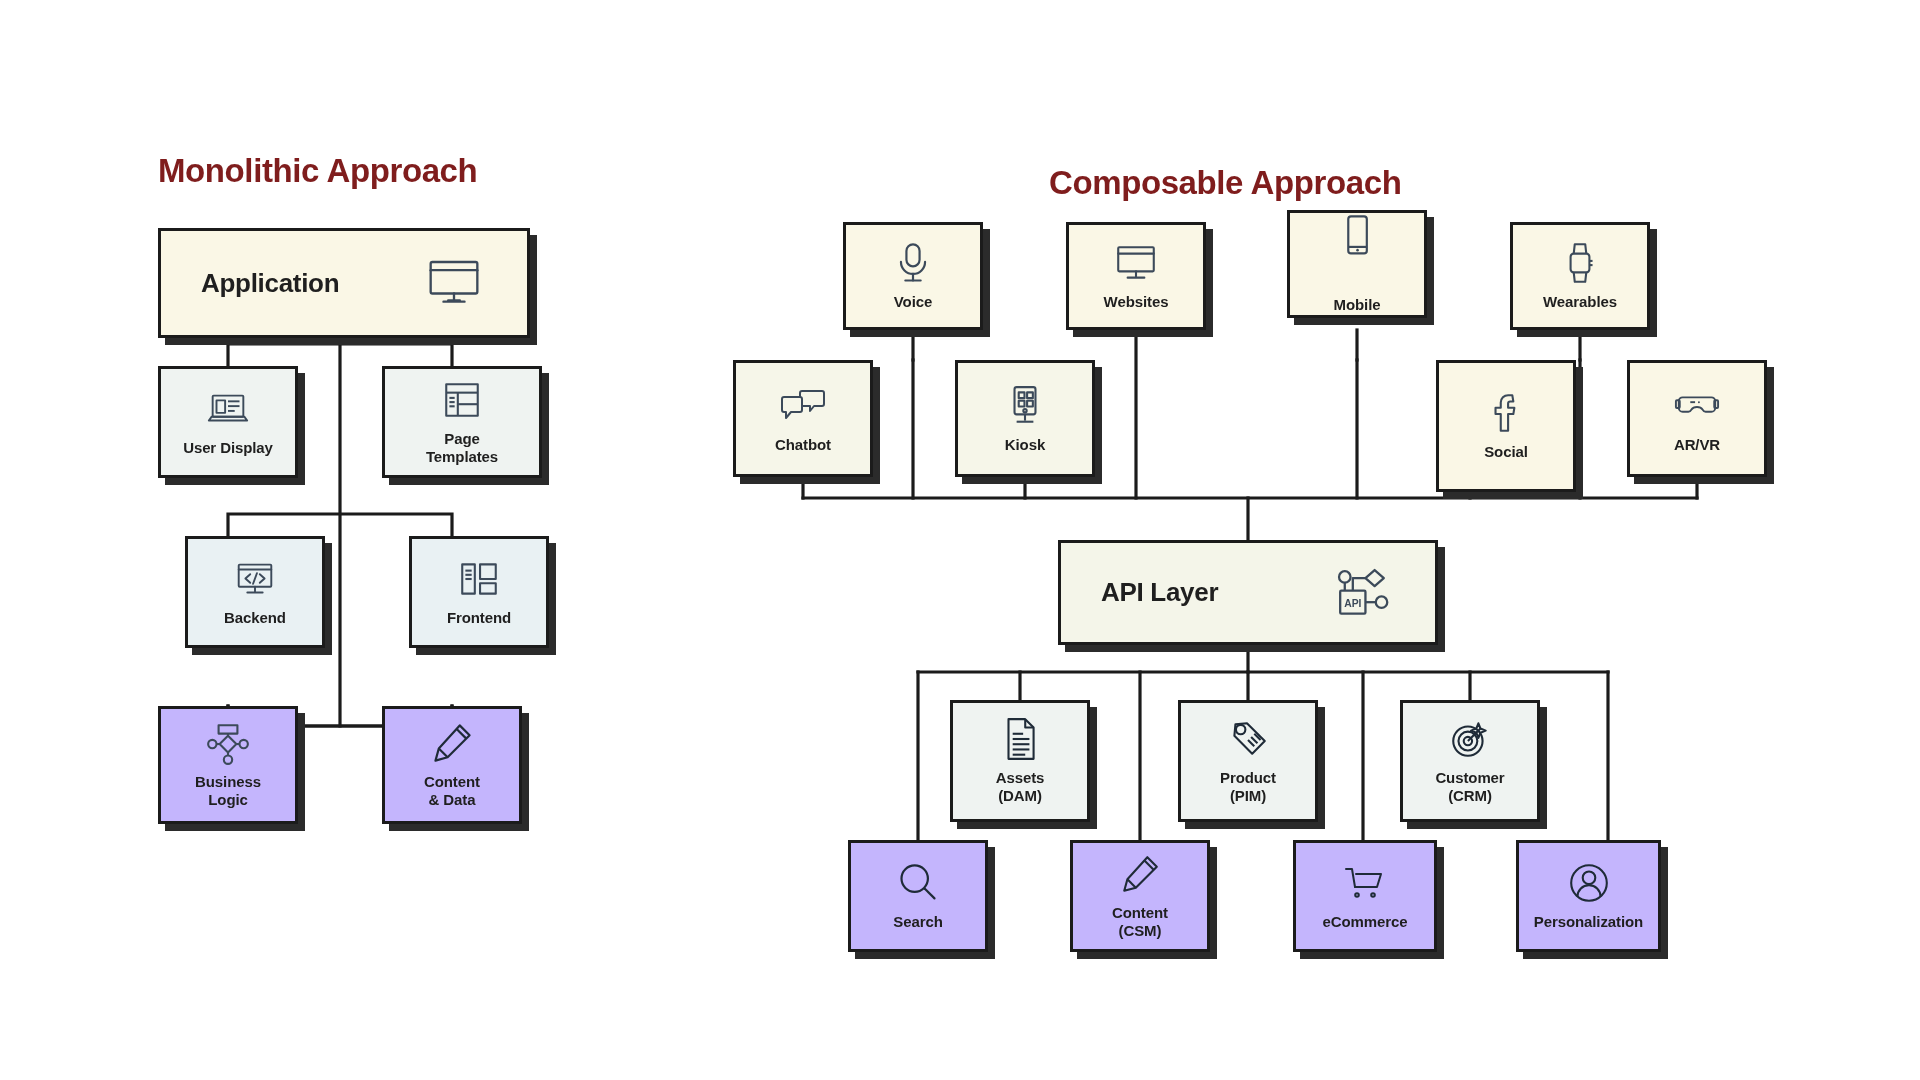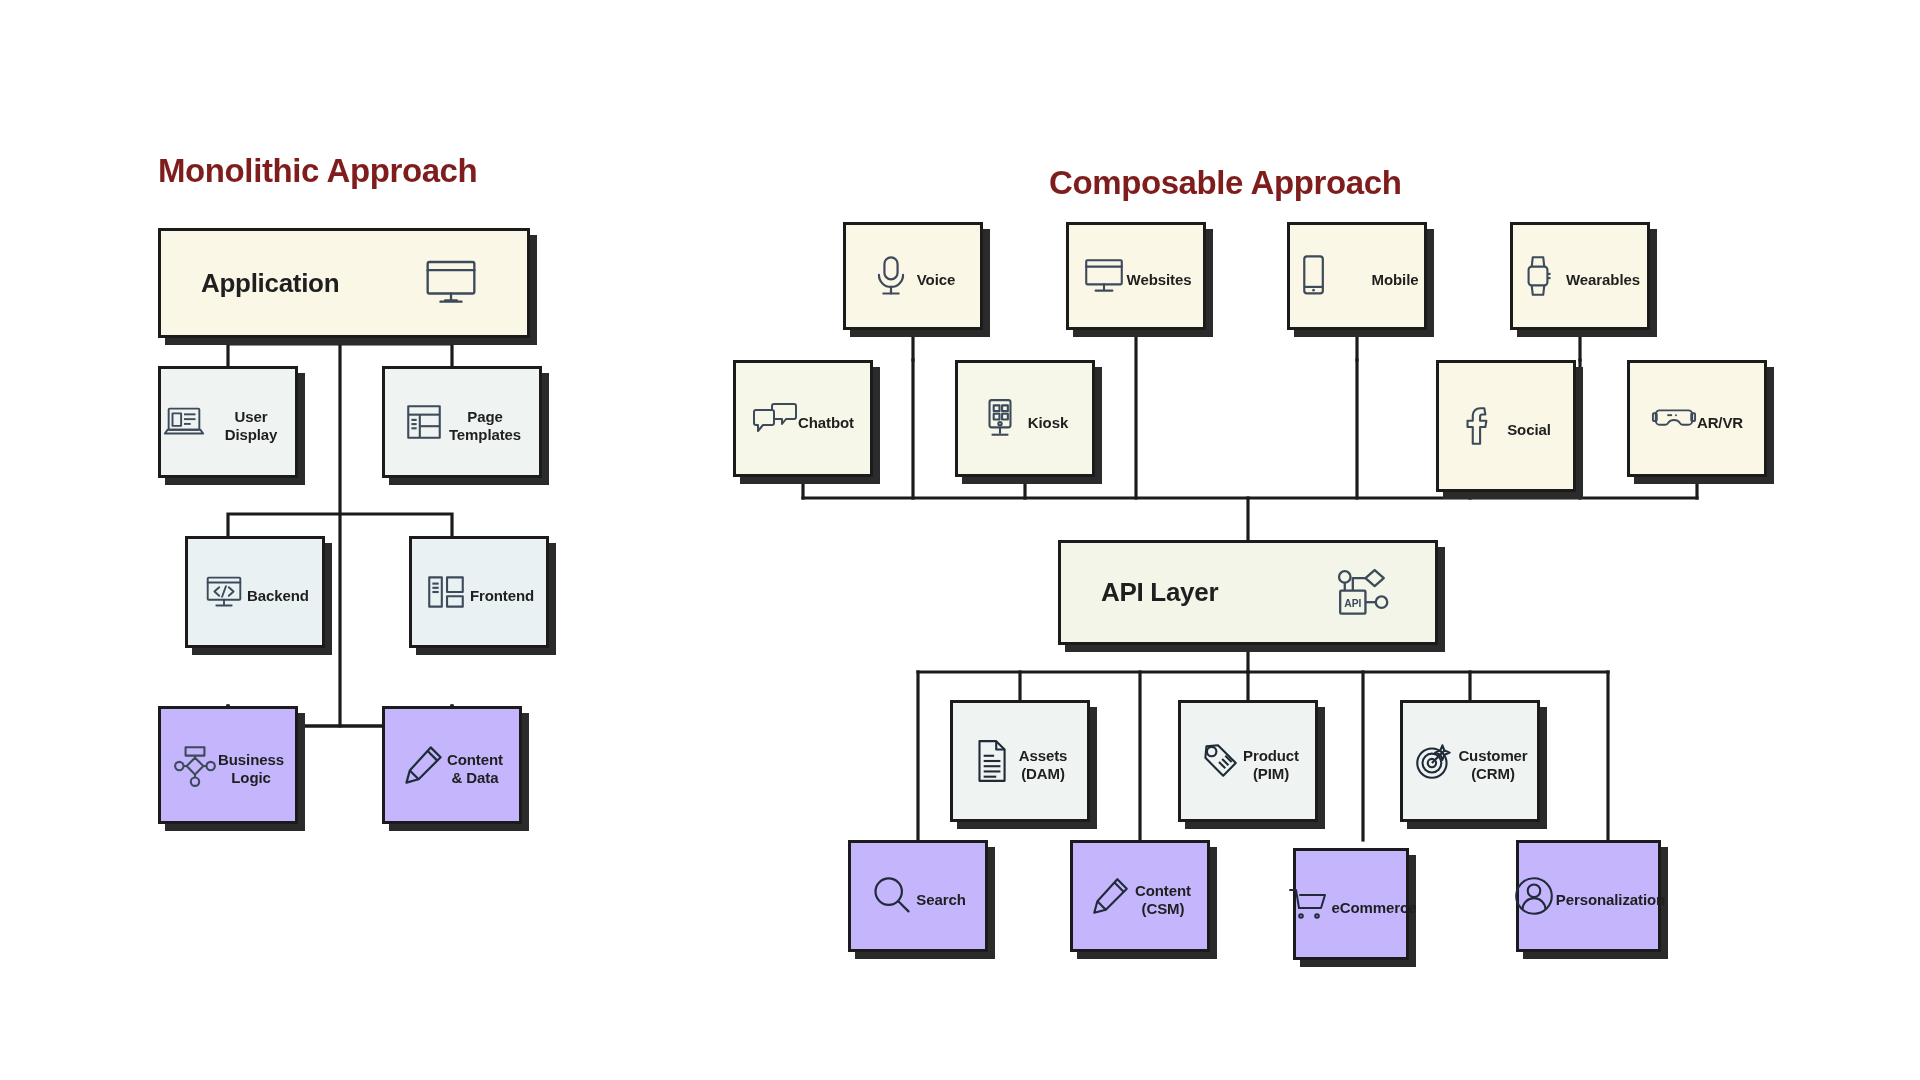--- a/index.html
+++ b/index.html
@@ -27,42 +27,42 @@
   #wires{position:absolute;left:0;top:0;width:1920px;height:1080px;}
 
   
   .node{
     position:absolute;
     box-sizing:border-box;
     border:3px solid #1b1b1b;
     background:#f2f5f1;
     box-shadow:7px 7px 0 0 #2b2b2b;
     display:flex;
-    flex-direction:row;
+    flex-direction:column;
     align-items:center;
     justify-content:center;
     z-index:5;
   }
   .node.cream{background:#faf7e6;}
   .node.blue{background:#c4b5fd;}
   .node.grey{background:#eff3f1;}
   .node.bluegrey{background:#e9f1f3;margin-left:27px;}
 
   .node .lbl{
     font-size:15px;
     font-weight:bold;
     color:#1f1f1f;
     text-align:center;
     line-height:1.18;
     letter-spacing:-0.1px;
     white-space:pre-line;
     margin-top:8px;
   }
   .node .ico{
-    display:flex;align-items:center;justify-content:flex-start;
+    display:flex;align-items:center;justify-content:center;
     width:46px;height:44px;
   }
   .node .ico svg{display:block;}
 
   
   .node.banner{
     flex-direction:row;
     align-items:center;
     justify-content:space-between;
     padding:0 42px 0 40px;
@@ -248,21 +248,21 @@
       <svg viewBox="0 0 44 40" width="46" height="42" fill="none" stroke="#3c4a5a" stroke-width="2" stroke-linecap="round" stroke-linejoin="round">
         <rect x="5" y="5" width="34" height="23" rx="1"></rect>
         <line x1="5" y1="11" x2="39" y2="11"></line>
         <line x1="22" y1="28" x2="22" y2="33"></line>
         <line x1="14" y1="34" x2="30" y2="34"></line>
       </svg>
     </div>
     <div class="lbl">Websites</div>
   </div>
 
-  <div class="node cream" style="left:1287px;top:222px;width:140px;height:108px;gap:30px;">
+  <div class="node cream" style="left:1287px;top:210px;width:140px;height:108px;gap:30px;">
     <div class="ico">
       <svg viewBox="0 0 30 44" width="34" height="48" fill="none" stroke="#3c4a5a" stroke-width="2" stroke-linejoin="round">
         <rect x="7" y="4" width="17" height="34" rx="2.5"></rect>
         <line x1="7" y1="32" x2="24" y2="32"></line>
         <circle cx="15.5" cy="35" r="1.2" fill="#3c4a5a" stroke="none"></circle>
       </svg>
     </div>
     <div class="lbl">Mobile</div>
   </div>
 
@@ -402,21 +402,21 @@
       <svg viewBox="0 0 40 40" width="42" height="42" fill="none" stroke="#1f2b38" stroke-width="2" stroke-linejoin="round">
         <path d="M27 4 L36 13 L16 33 L5 36 L8 25 Z"></path>
         <line x1="24" y1="7" x2="33" y2="16"></line>
         <line x1="8" y1="25" x2="16" y2="33"></line>
       </svg>
     </div>
     <div class="lbl">Content
 (CSM)</div>
   </div>
 
-  <div class="node blue" style="left:1293px;top:840px;width:116px;height:112px;margin-top:8px;">
+  <div class="node blue" style="left:1293px;top:840px;width:144px;height:112px;">
     <div class="ico">
       <svg viewBox="0 0 46 38" width="48" height="40" fill="none" stroke="#1f2b38" stroke-width="2" stroke-linecap="round" stroke-linejoin="round">
         <path d="M4 5 h6 l3 18 h22 l4 -13 h-25"></path>
         <line x1="13" y1="23" x2="33" y2="23"></line>
         <circle cx="15" cy="31" r="1.8"></circle>
         <circle cx="31" cy="31" r="1.8"></circle>
       </svg>
     </div>
     <div class="lbl">eCommerce</div>
   </div>

